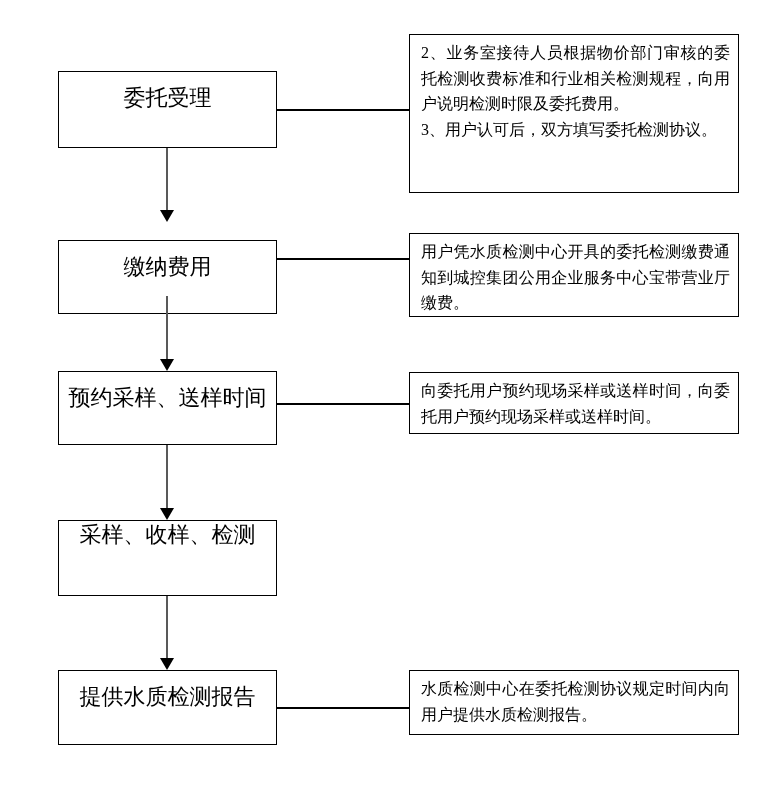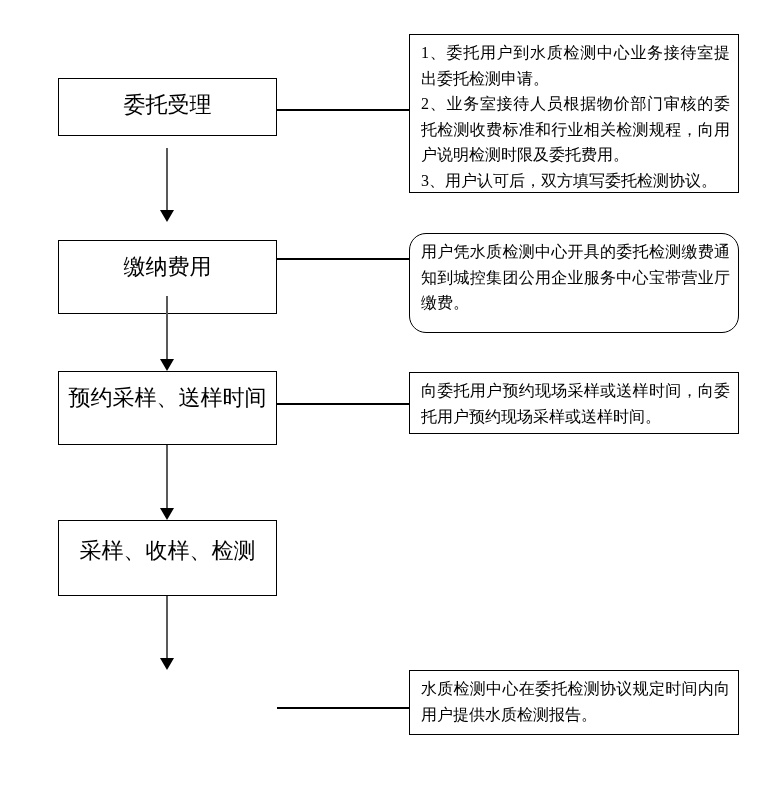--- a/index.html
+++ b/index.html
@@ -19,21 +19,21 @@
     background: #ffffff;
     box-sizing: border-box;
     display: flex;
     justify-content: center;
     align-items: flex-start;
     padding-top: 13px;
     font-size: 22px;
     line-height: 26px;
     white-space: nowrap;
   }
-  .step.tight { padding-top: 17px; }
+  .step.tight { padding-top: 1px; }
 
   .note {
     position: absolute;
     left: 409px; width: 330px;
     border: 1.5px solid #000000;
     background: #ffffff;
     box-sizing: border-box;
     padding: 5px 8px 4px 11px;
     font-size: 16px;
     line-height: 25.5px;
@@ -58,61 +58,63 @@
     position: absolute;
     left: 277px; width: 132px; height: 1.5px;
     background: #000000;
   }
 </style>
 </head>
 <body>
 
 <div class="canvas">
 
-  <div class="step" style="top:78px; height:58px;">
+  <div class="step" style="top:71px; height:77px;">
     <span>委托受理</span>
   </div>
 
   <div class="step" style="top:240px; height:74px;">
     <span>缴纳费用</span>
   </div>
 
   <div class="step" style="top:371px; height:74px;text-align:center;">
     <span>预约采样、送样时间</span>
   </div>
 
   <div class="step tight" style="top:520px; height:76px;">
     <span>采样、收样、检测</span>
   </div>
 
+  <div class="step" style="top:670px; height:75px;">
+    <span>提供水质检测报告</span>
+  </div>
 
   <div class="vline" style="top:148px; height:63px;"></div>
   <div class="arrowhead" style="top:210px;"></div>
 
   <div class="vline" style="top:296px; height:63px;"></div>
   <div class="arrowhead" style="top:359px;"></div>
 
   <div class="vline" style="top:445px; height:63px;"></div>
   <div class="arrowhead" style="top:508px;"></div>
 
   <div class="vline" style="top:596px; height:62px;"></div>
   <div class="arrowhead" style="top:658px;"></div>
 
   <div class="hline" style="top:109px;"></div>
   <div class="hline" style="top:258px;"></div>
   <div class="hline" style="top:403px;"></div>
   <div class="hline" style="top:707px;"></div>
 
   <div class="note" style="top:34px; height:159px;">
-    <div class="item">1、委托用户到水质检测中心业务接待室提出委托检测申请。</div>
     <div class="item">2、业务室接待人员根据物价部门审核的委托检测收费标准和行业相关检测规程，向用户说明检测时限及委托费用。</div>
     <div class="item">3、用户认可后，双方填写委托检测协议。</div>
   </div>
 
-  <div class="note" style="top:233px; height:100px;border-radius:17px;">
+  <div class="note" style="top:233px; height:84px;">
     <div class="item">用户凭水质检测中心开具的委托检测缴费通知到城控集团公用企业服务中心宝带营业厅缴费。</div>
   </div>
 
   <div class="note" style="top:372px; height:62px;">
     <div class="item">向委托用户预约现场采样或送样时间，向委托用户预约现场采样或送样时间。</div>
   </div>
 
   <div class="note" style="top:670px; height:65px;">
     <div class="item">水质检测中心在委托检测协议规定时间内向用户提供水质检测报告。</div>
   </div>

